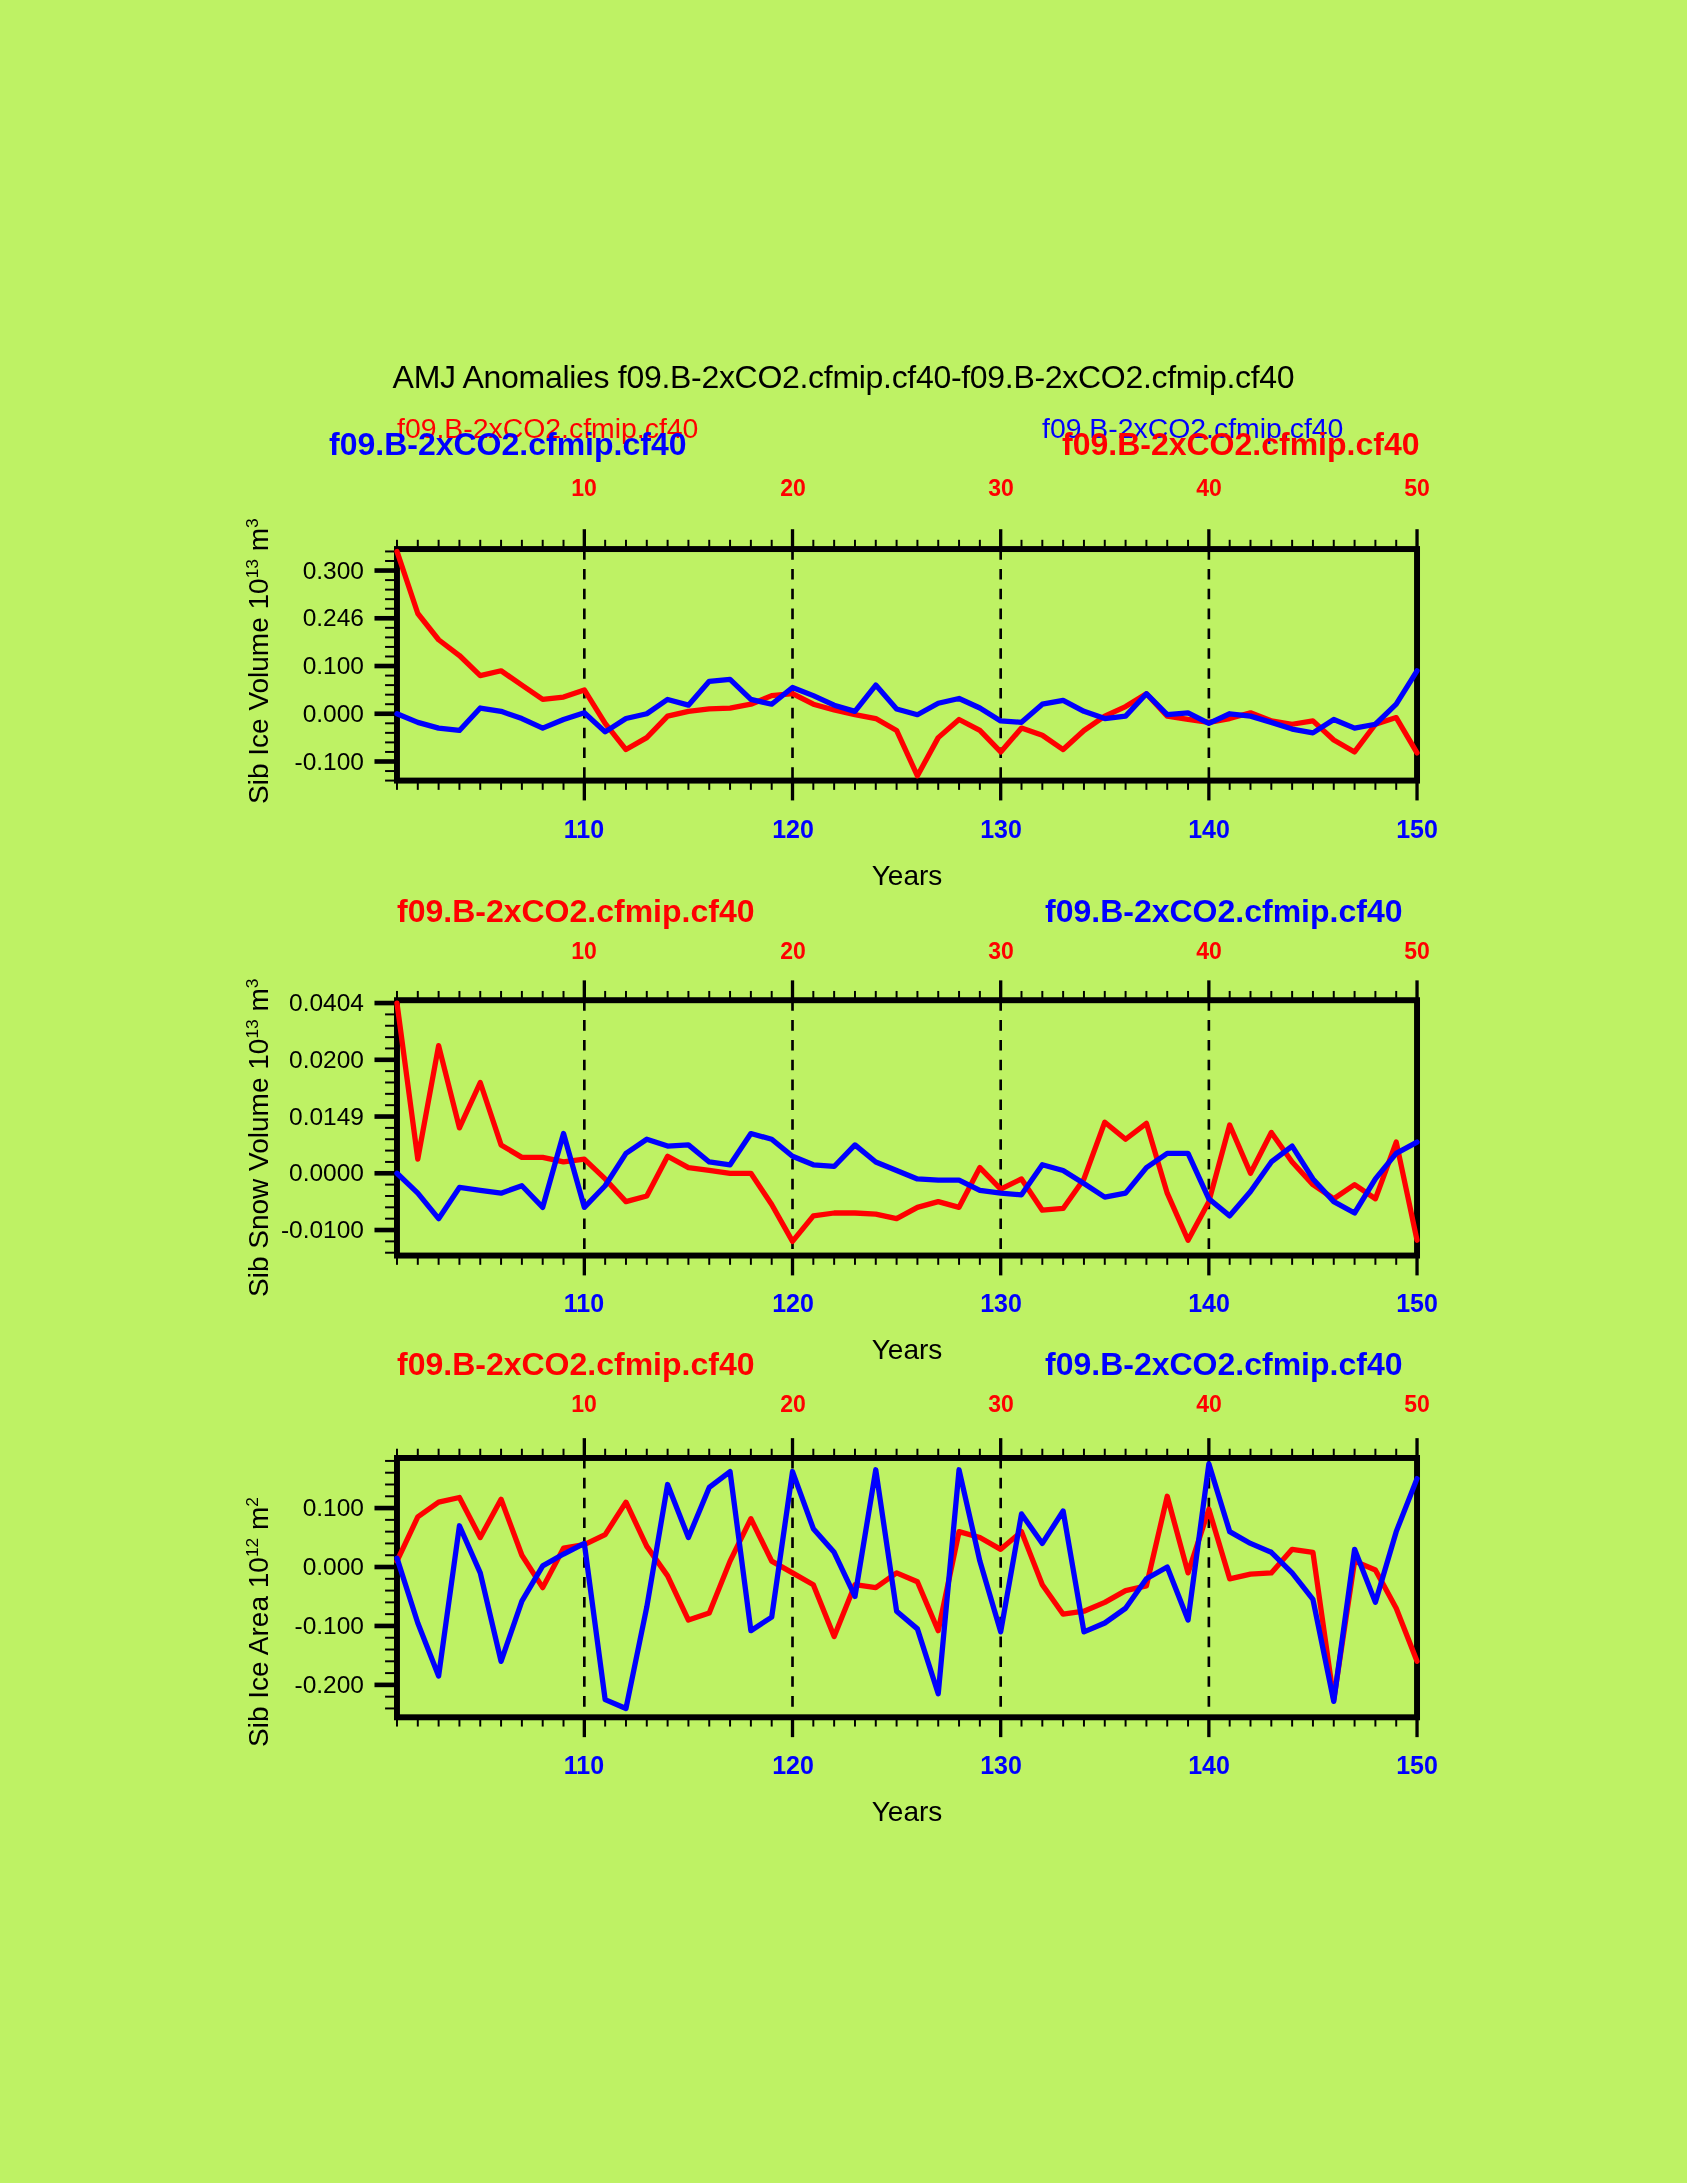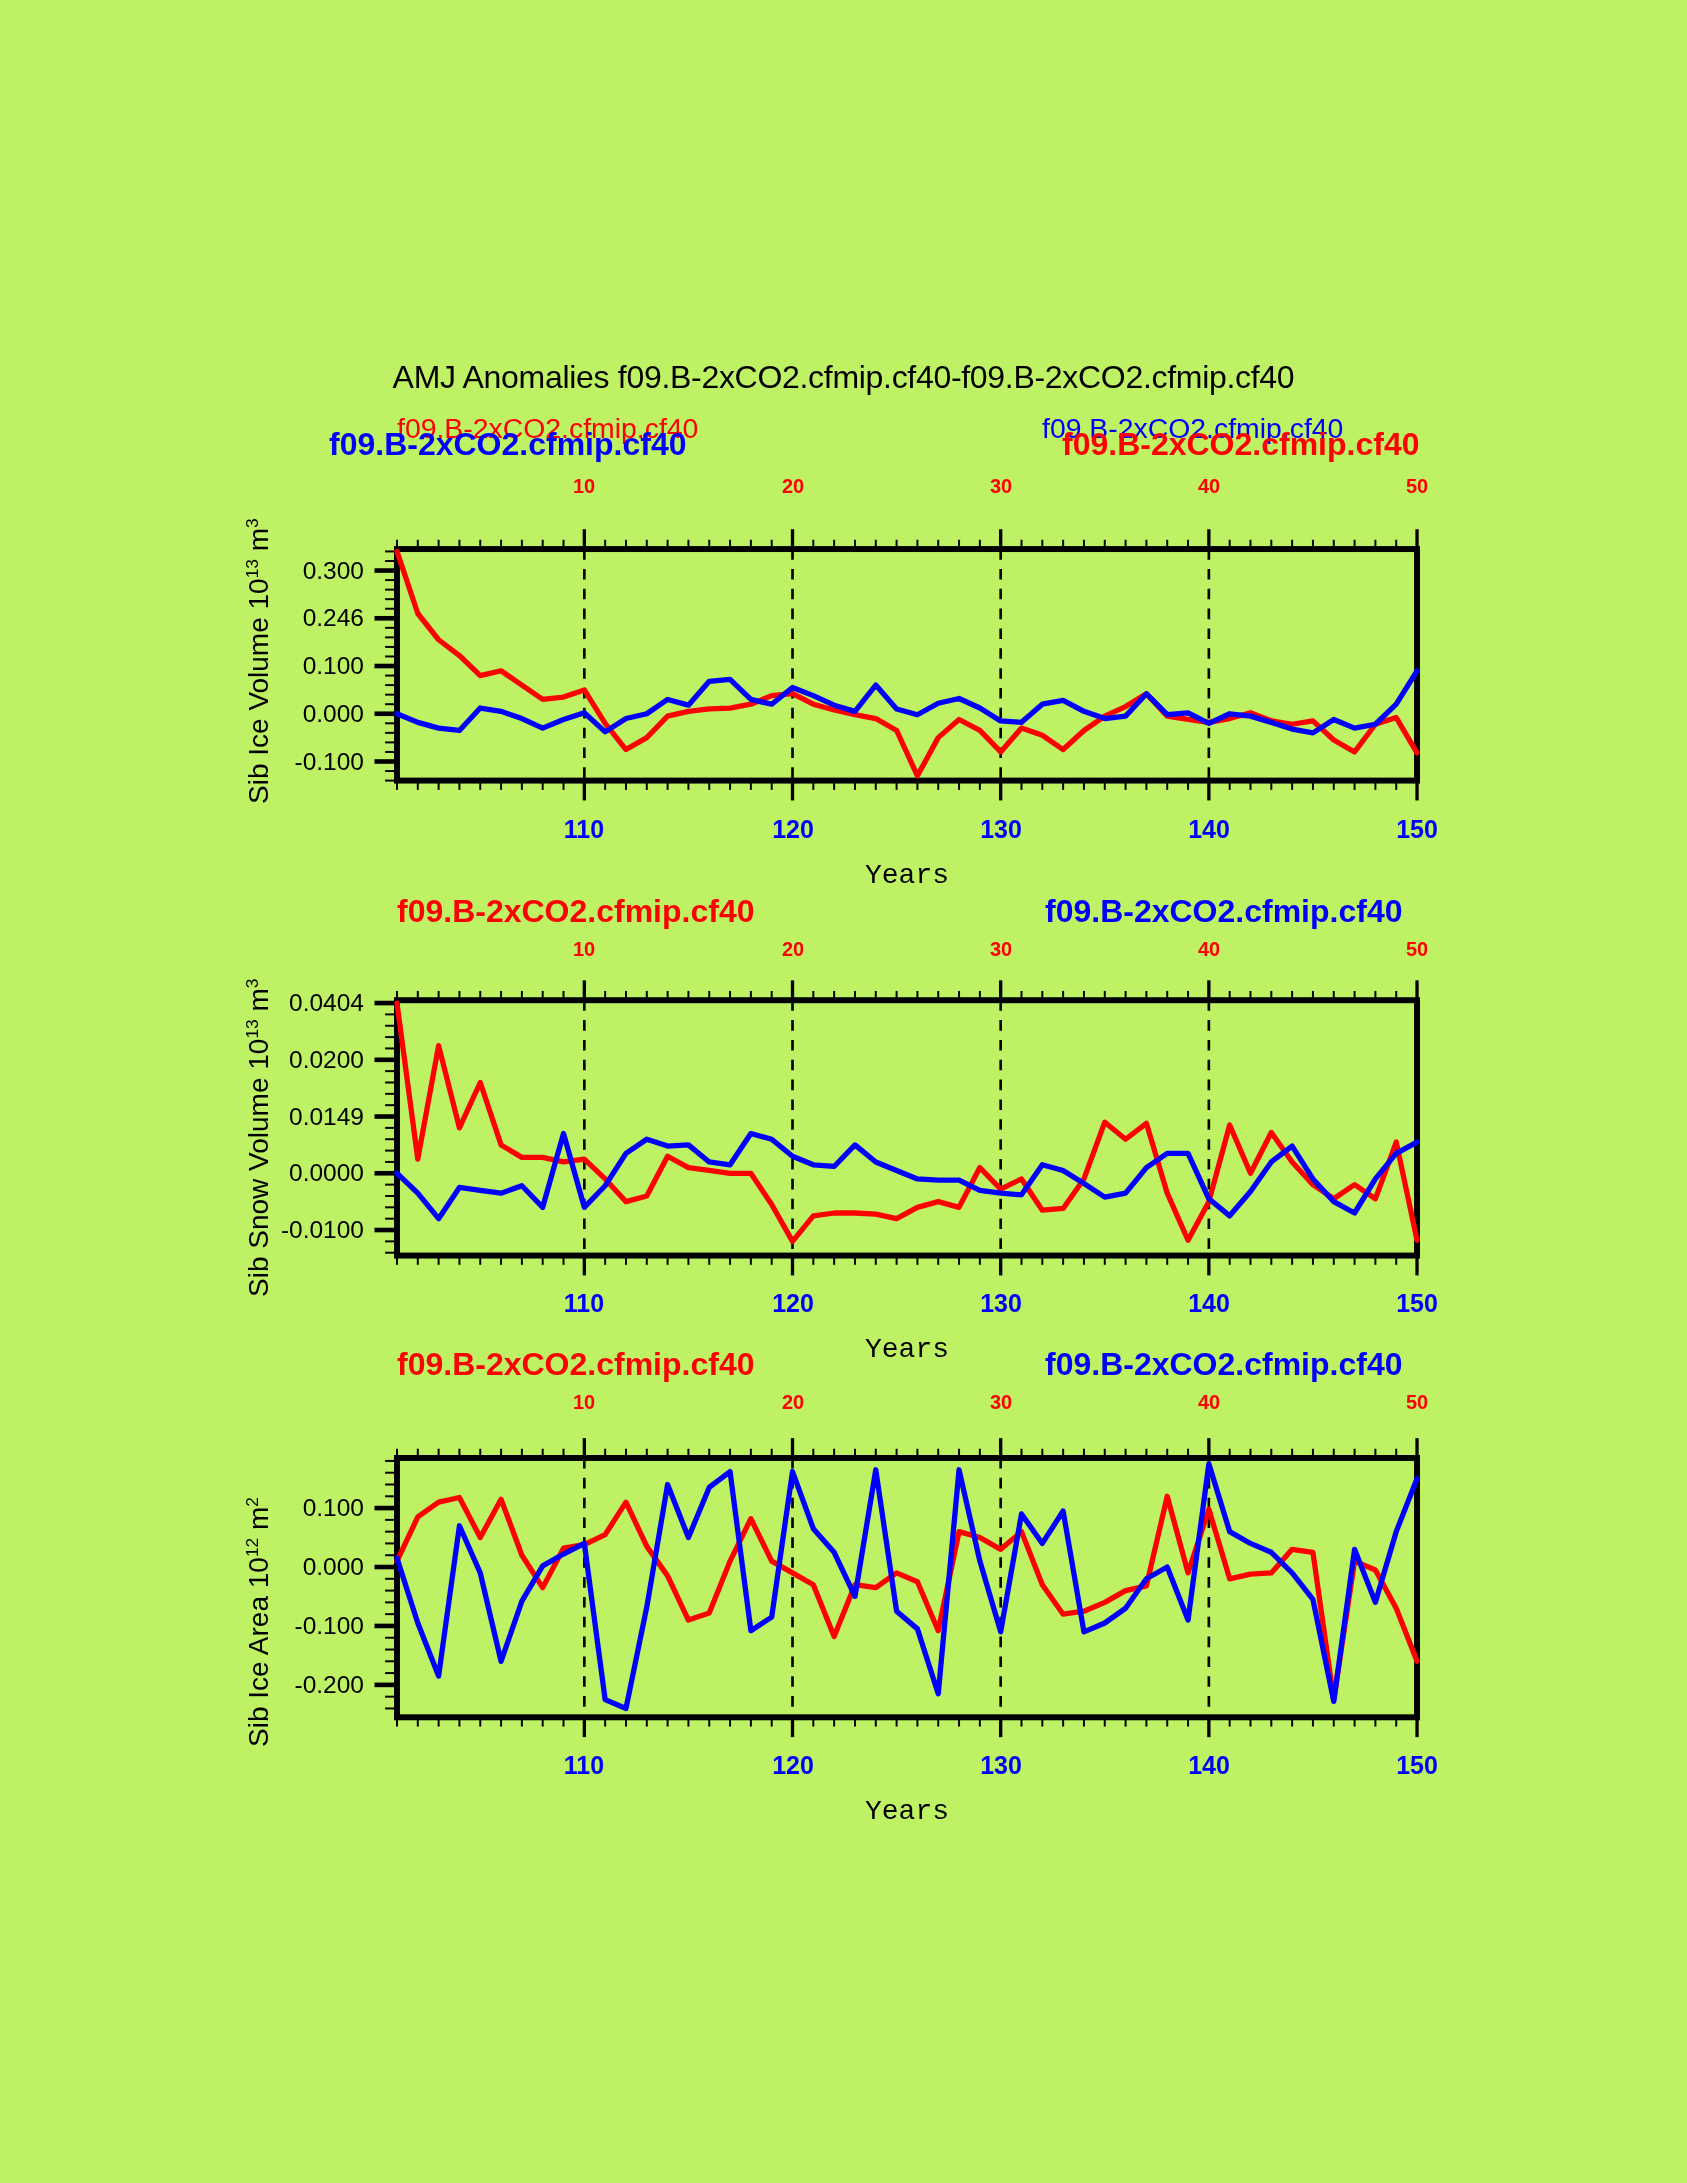--- a/index.html
+++ b/index.html
@@ -16,42 +16,42 @@
 
   .legend{
     position:absolute;font-weight:bold;white-space:nowrap;
     font-family:"Liberation Sans",sans-serif;
   }
   .legend.red{color:#ff0000;}
   .legend.blue{color:#0000ff;}
 
   .toplab{
     position:absolute;font-weight:bold;color:#ff0000;
-    font-size:20px;font-family:"Liberation Sans",sans-serif;
+    font-size:23px;font-family:"Liberation Sans",sans-serif;
     transform:translateX(-50%);
   }
   .botlab{
     position:absolute;font-weight:bold;color:#0000ff;
     font-size:25px;font-family:"Liberation Sans",sans-serif;
     transform:translateX(-50%);
   }
   .ylab{
     position:absolute;text-align:right;font-size:24.5px;color:#000;
     transform:translateY(-50%);white-space:nowrap;
     font-family:"Liberation Sans",sans-serif;
   }
   .ytitle{
     position:absolute;font-size:28px;color:#000;white-space:nowrap;
     transform-origin:0 0;transform:rotate(-90deg);
     font-family:"Liberation Sans",sans-serif;
   }
   .xtitle{
     position:absolute;font-size:28px;color:#000;text-align:center;
     transform:translateX(-50%);white-space:nowrap;
-    font-family:Liberation Mono, monospace;
+    font-family:Liberation Sans, sans-serif;
   }
   sup{font-size:0.62em;vertical-align:super;line-height:0;}
   svg{display:block;}
 </style>
 </head>
 <body>
 
 <div id="page">
 
   <div class="ttl">AMJ Anomalies f09.B-2xCO2.cfmip.cf40-f09.B-2xCO2.cfmip.cf40</div>

